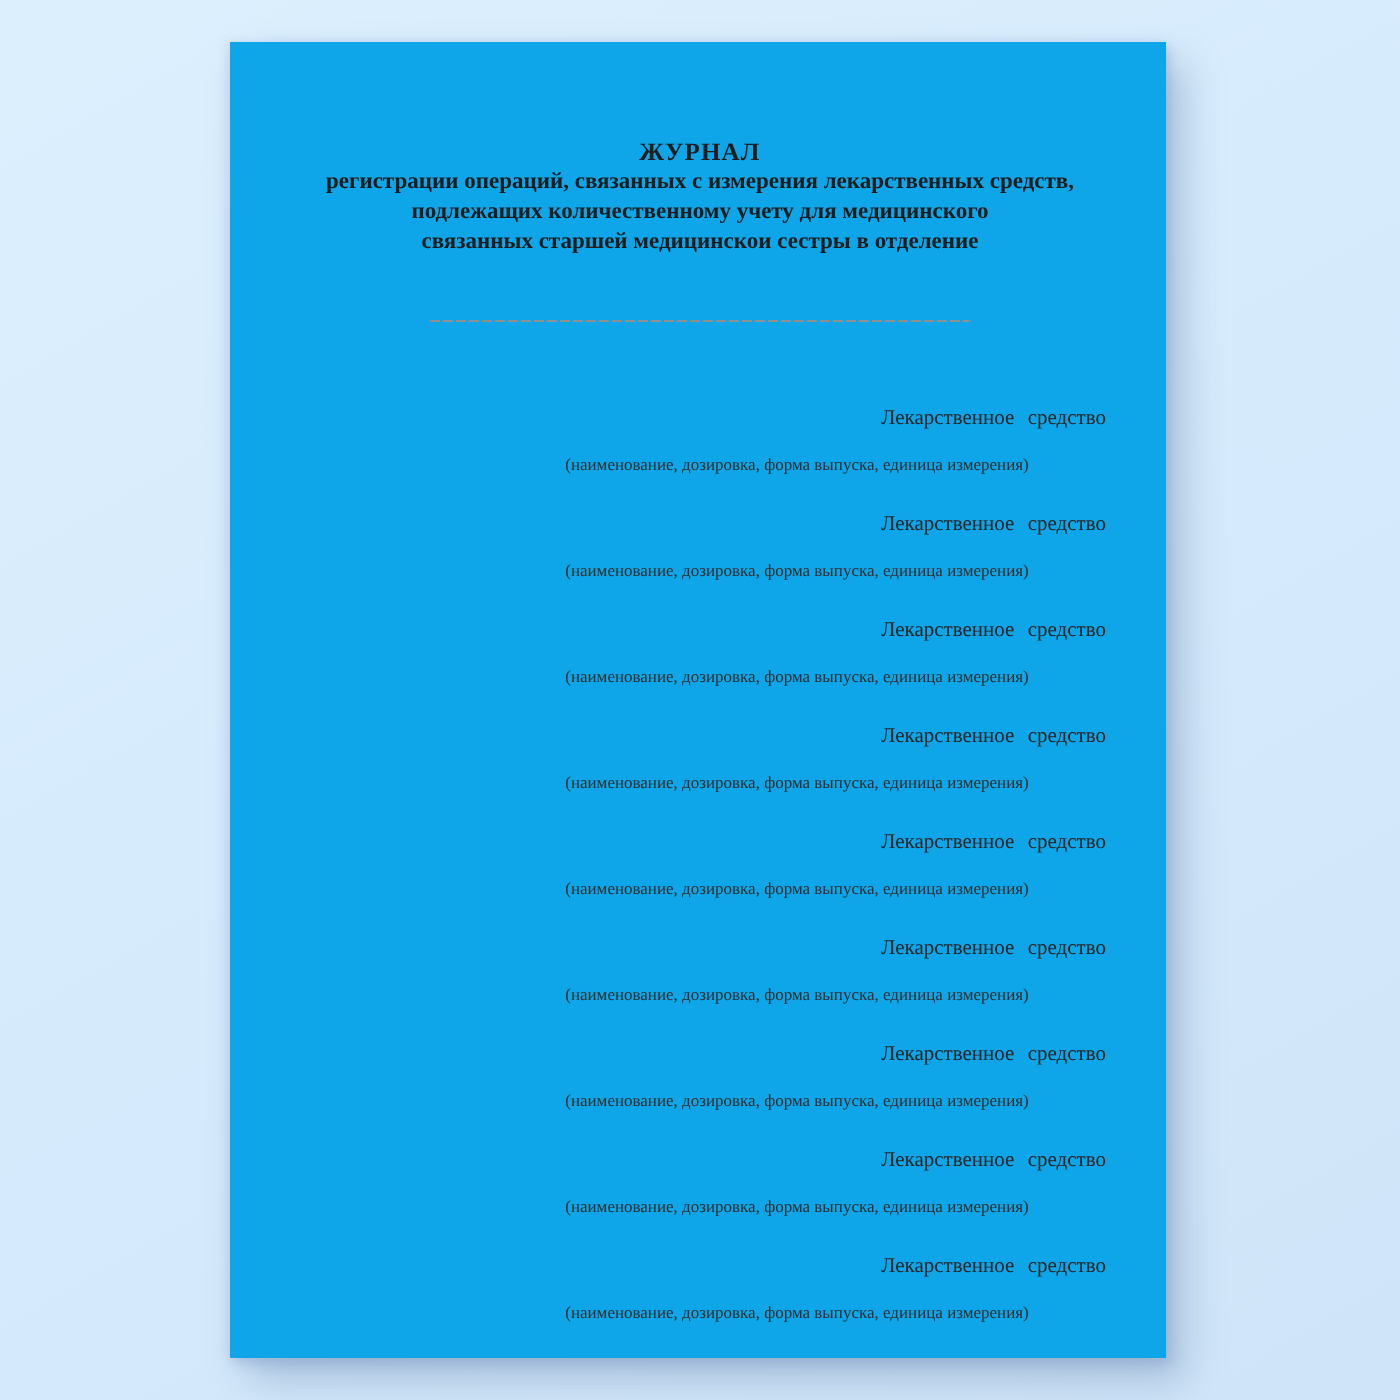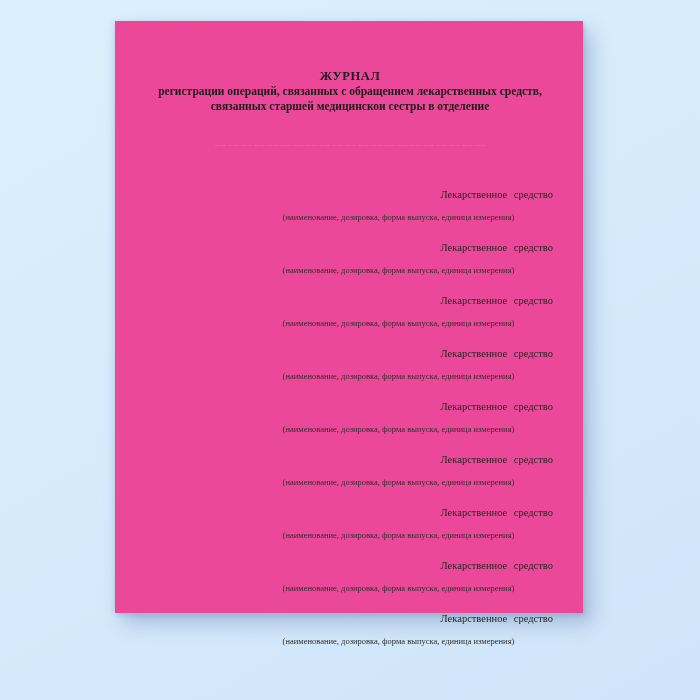--- a/index.html
+++ b/index.html
@@ -10,22 +10,22 @@
     overflow: hidden;
     font-family: "Liberation Serif", "DejaVu Serif", serif;
     background: linear-gradient(150deg, #dceffd 0%, #d6ebfc 45%, #cfe4f8 100%);
   }
 
   .page {
     position: absolute;
     left: 115px;
     top: 21px;
     width: 468px;
-    height: 592px;
-    background: #ec4899;
+    height: 658px;
+    background: #0ea5e9;
     box-shadow:
       -2px 0 5px rgba(140, 165, 200, 0.18),
       2px 3px 5px rgba(130, 155, 195, 0.35),
       9px 11px 18px rgba(115, 145, 185, 0.45);
     box-sizing: border-box;
     padding: 48px 30px 0 32px;
   }
 
   .title-block {
     text-align: center;
@@ -91,21 +91,22 @@
     color: #2f2f2f;
   }
 </style>
 </head>
 <body>
 
 <div class="page">
 
   <div class="title-block">
     <div class="doc-title">ЖУРНАЛ</div>
-    <div class="doc-subtitle">регистрации операций, связанных с обращением лекарственных средств,</div>
+    <div class="doc-subtitle">регистрации операций, связанных с измерения лекарственных средств,</div>
+    <div class="doc-subtitle">подлежащих количественному учету для медицинского</div>
     <div class="doc-subtitle">связанных старшей медицинскои сестры в отделение</div>
   </div>
 
   <div class="dept-line"></div>
 
   <div class="rows">
 
     <div class="row">
       <div class="row-line">
         <span class="row-label">Лекарственное средство</span>

